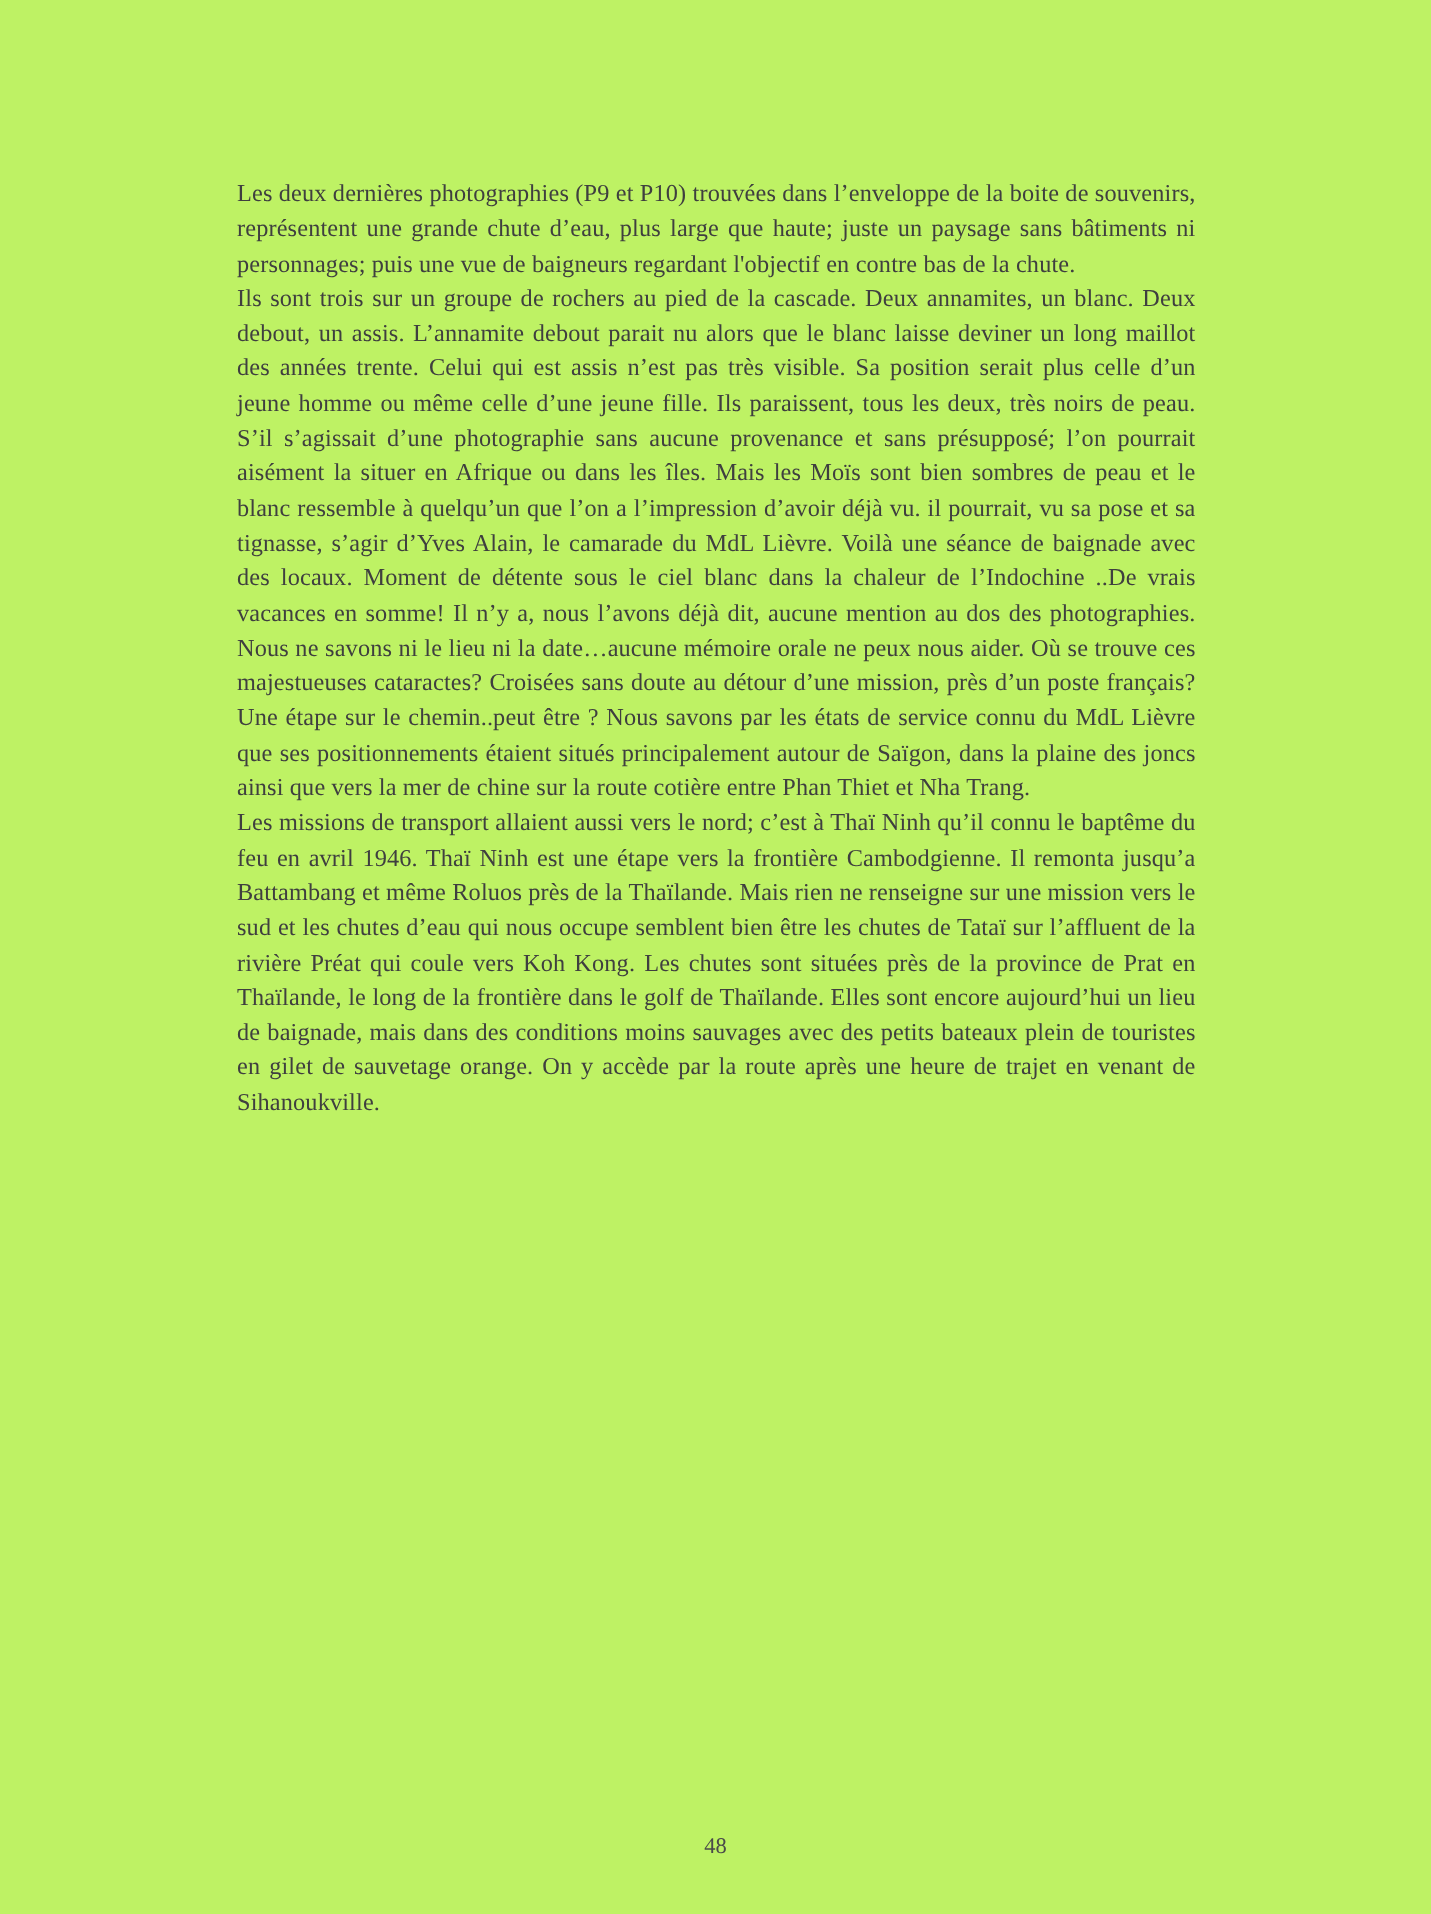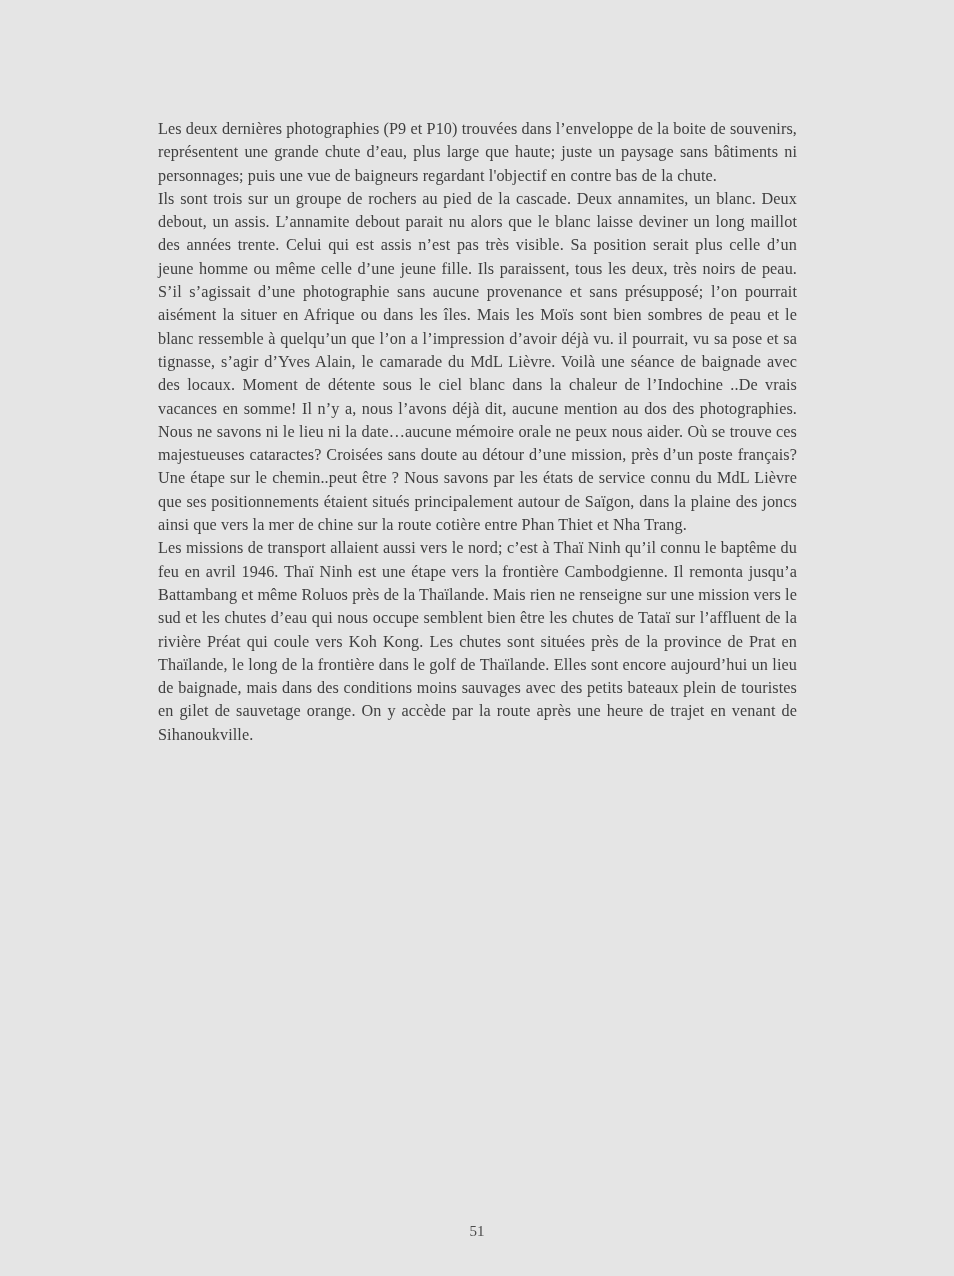--- a/index.html
+++ b/index.html
@@ -12,21 +12,21 @@
     height: 1276px;
     position: relative;
     font-family: "Liberation Serif", serif;
   }
   .page {
     position: absolute;
     top: 0;
     left: 0;
     width: 954px;
     height: 1276px;
-    background: #e5e5e5;
+    background: #bef264;
   }
   .content {
     position: absolute;
     top: 118px;
     left: 158px;
     width: 639px;
     color: #3f3f3f;
   }
   .content p {
     margin: 0;
@@ -50,14 +50,14 @@
 </style>
 </head>
 <body>
 
 <div class="page">
   <div class="content">
     <p>Les deux dernières photographies (P9 et P10) trouvées dans l’enveloppe de la boite de souvenirs, représentent une grande chute d’eau, plus large que haute; juste un paysage sans bâtiments ni personnages; puis une vue de baigneurs regardant l'objectif en contre bas de la chute.</p>
     <p>Ils sont trois sur un groupe de rochers au pied de la cascade. Deux annamites, un blanc. Deux debout, un assis. L’annamite debout parait nu alors que le blanc laisse deviner un long maillot des années trente. Celui qui est assis n’est pas très visible. Sa position serait plus celle d’un jeune homme ou même celle d’une jeune fille. Ils paraissent, tous les deux, très noirs de peau. S’il s’agissait d’une photographie sans aucune provenance et sans présupposé; l’on pourrait aisément la situer en Afrique ou dans les îles. Mais les Moïs sont bien sombres de peau et le blanc ressemble à quelqu’un que l’on a l’impression d’avoir déjà vu. il pourrait, vu sa pose et sa tignasse, s’agir d’Yves Alain, le camarade du MdL Lièvre. Voilà une séance de baignade avec des locaux. Moment de détente sous le ciel blanc dans la chaleur de l’Indochine ..De vrais vacances en somme! Il n’y a, nous l’avons déjà dit, aucune mention au dos des photographies. Nous ne savons ni le lieu ni la date…aucune mémoire orale ne peux nous aider. Où se trouve ces majestueuses cataractes?  Croisées sans doute au détour d’une mission, près d’un poste français? Une étape sur le chemin..peut être ? Nous savons par les états de service connu du MdL Lièvre que ses positionnements étaient situés principalement autour de Saïgon, dans la plaine des joncs ainsi que vers la mer de chine sur la route cotière entre Phan Thiet  et Nha Trang.</p>
     <p>Les missions de transport allaient aussi vers le nord; c’est à Thaï Ninh qu’il connu le baptême du feu en avril 1946. Thaï Ninh est une étape vers la frontière Cambodgienne. Il remonta jusqu’a Battambang et même Roluos près de la Thaïlande. Mais rien ne renseigne sur une mission vers le sud et les chutes d’eau qui nous occupe semblent bien être les chutes de Tataï sur l’affluent de la rivière Préat qui coule vers Koh Kong. Les chutes sont situées près de la province de Prat en Thaïlande, le long de la frontière dans le golf de Thaïlande. Elles sont encore aujourd’hui un lieu de baignade, mais dans des conditions moins sauvages avec des petits bateaux plein de touristes en gilet de sauvetage orange. On y accède par la route après une heure de trajet en venant de Sihanoukville.</p>
   </div>
-  <div class="page-number">51</div>
+  <div class="page-number">48</div>
 </div>
 
 </body></html>

